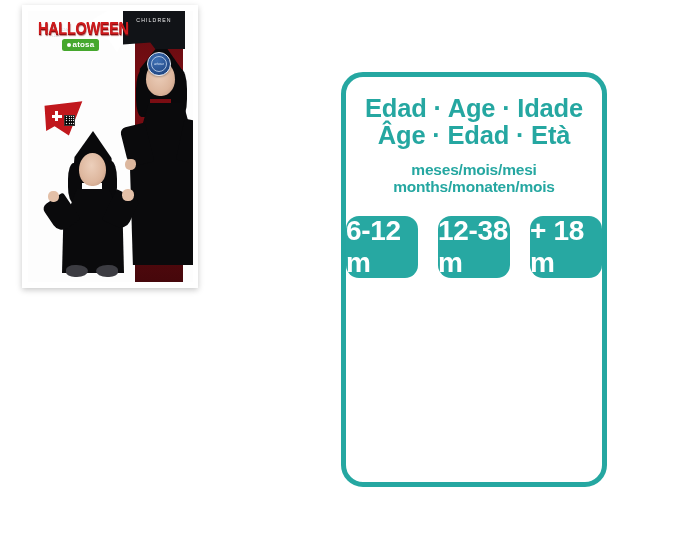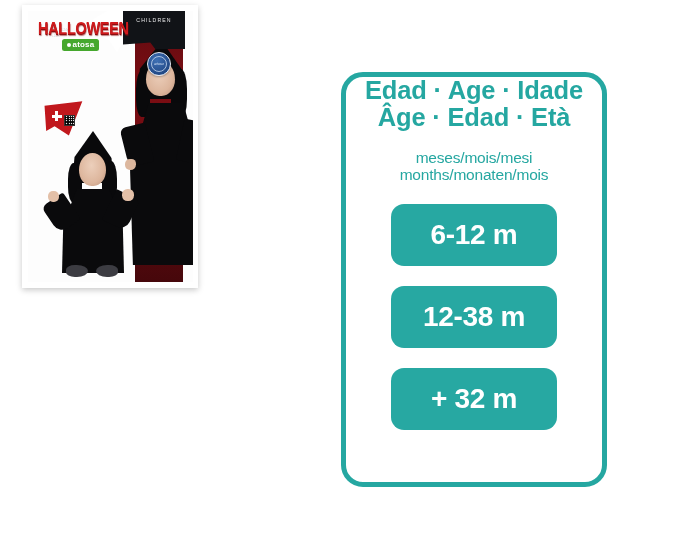--- a/index.html
+++ b/index.html
@@ -334,43 +334,44 @@
     left: 341px;
     top: 72px;
     width: 266px;
     height: 415px;
     box-sizing: border-box;
     border: 5px solid #25a7a1;
     border-radius: 22px;
     background: #ffffff;
   }
   .age-title {
+    margin-top: 18px;
     text-align: center;
     color: #25a7a1;
     font-weight: bold;
     font-size: 25.5px;
     line-height: 1.07;
     letter-spacing: -0.2px;
   }
   .age-title .line2 { display: block; }
   .age-sub {
-    margin-top: 17px;
+    margin-top: 11px;
     text-align: center;
     color: #25a7a1;
-    font-weight: normal;
+    font-weight: bold;
     font-size: 15.5px;
     line-height: 1.14;
     letter-spacing: -0.2px;
   }
   .age-sub .line2 { display: block; }
 
   .pill-list {
     margin-top: 20px;
     display: flex;
-    flex-direction: column;
+    flex-direction: row;
     align-items: center;
     gap: 20px;
   }
   .pill {
     width: 166px;
     height: 62px;
     background: #27a8a2;
     border-radius: 13px;
     display: flex;
     align-items: center;
@@ -465,16 +466,16 @@
   </div>
 
   <div class="pill-list">
     <div class="pill">
       <span>6-12 m</span>
     </div>
     <div class="pill">
       <span>12-38 m</span>
     </div>
     <div class="pill">
-      <span>+ 32 m</span>
+      <span>+ 18 m</span>
     </div>
   </div>
 </div>
 
 </body></html>

